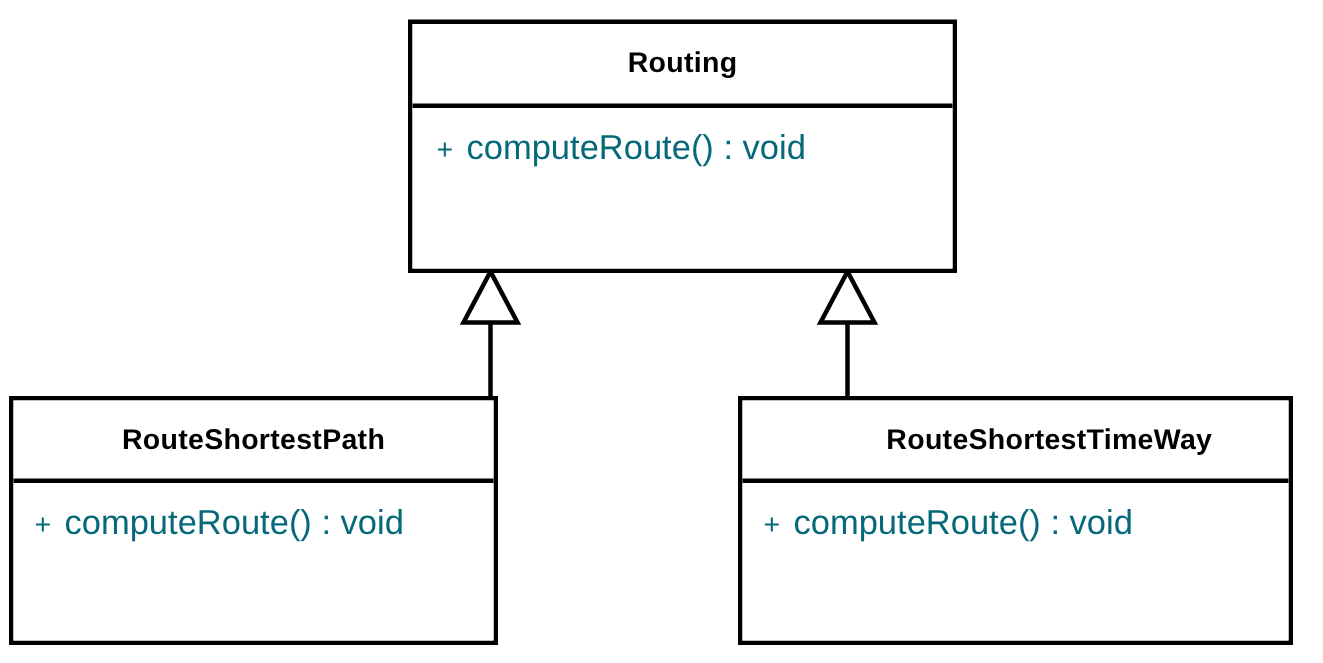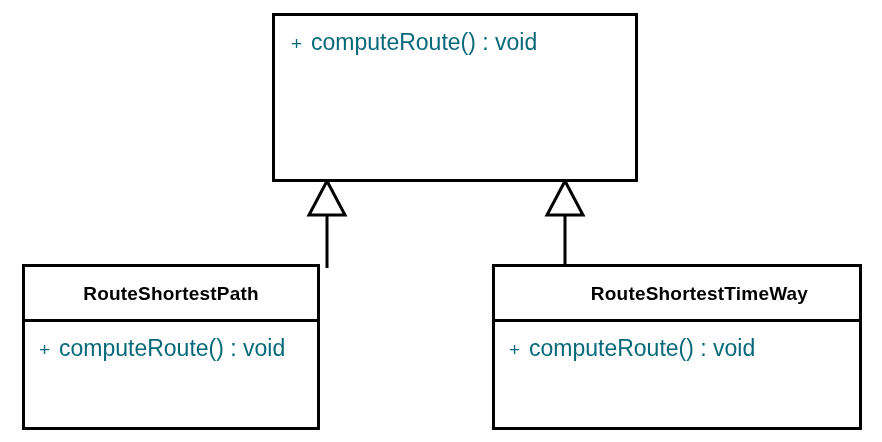--- a/index.html
+++ b/index.html
@@ -74,23 +74,23 @@
   #class-routing {
     left: 272px;
     top: 13px;
     width: 366px;
     height: 169px;
   }
   #class-routing .class-header { height: 56px; }
   #class-routing .class-members { padding-left: 16px; }
 
   #class-route-shortest-path {
-    left: 22px;
+    left: 6px;
     top: 264px;
-    width: 298px;
+    width: 326px;
     height: 166px;
   }
   #class-route-shortest-path .class-header { height: 55px; }
   #class-route-shortest-path .class-members { padding-left: 14px; }
 
   #class-route-shortest-time-way {
     left: 492px;
     top: 264px;
     width: 370px;
     height: 166px;
@@ -123,20 +123,23 @@
   </div>
 
   <div class="generalization" style="left:533px; top:178px; width:70px; height:90px;">
     <svg width="70" height="90" viewBox="0 0 70 90" aria-hidden="true">
       <line x1="32" y1="38" x2="32" y2="90" stroke="#000000" stroke-width="3"></line>
       <polygon points="32,3 50,37 14,37" fill="#ffffff" stroke="#000000" stroke-width="3" stroke-linejoin="miter"></polygon>
     </svg>
   </div>
 
   <div class="uml-class" id="class-routing">
+    <div class="class-header">
+      <span class="class-name">Routing</span>
+    </div>
     <div class="class-members">
       <div class="member-row">
         <span class="member-visibility">+</span>
         <span class="member-signature">computeRoute() : void</span>
       </div>
     </div>
   </div>
 
   <div class="uml-class" id="class-route-shortest-path">
     <div class="class-header">

